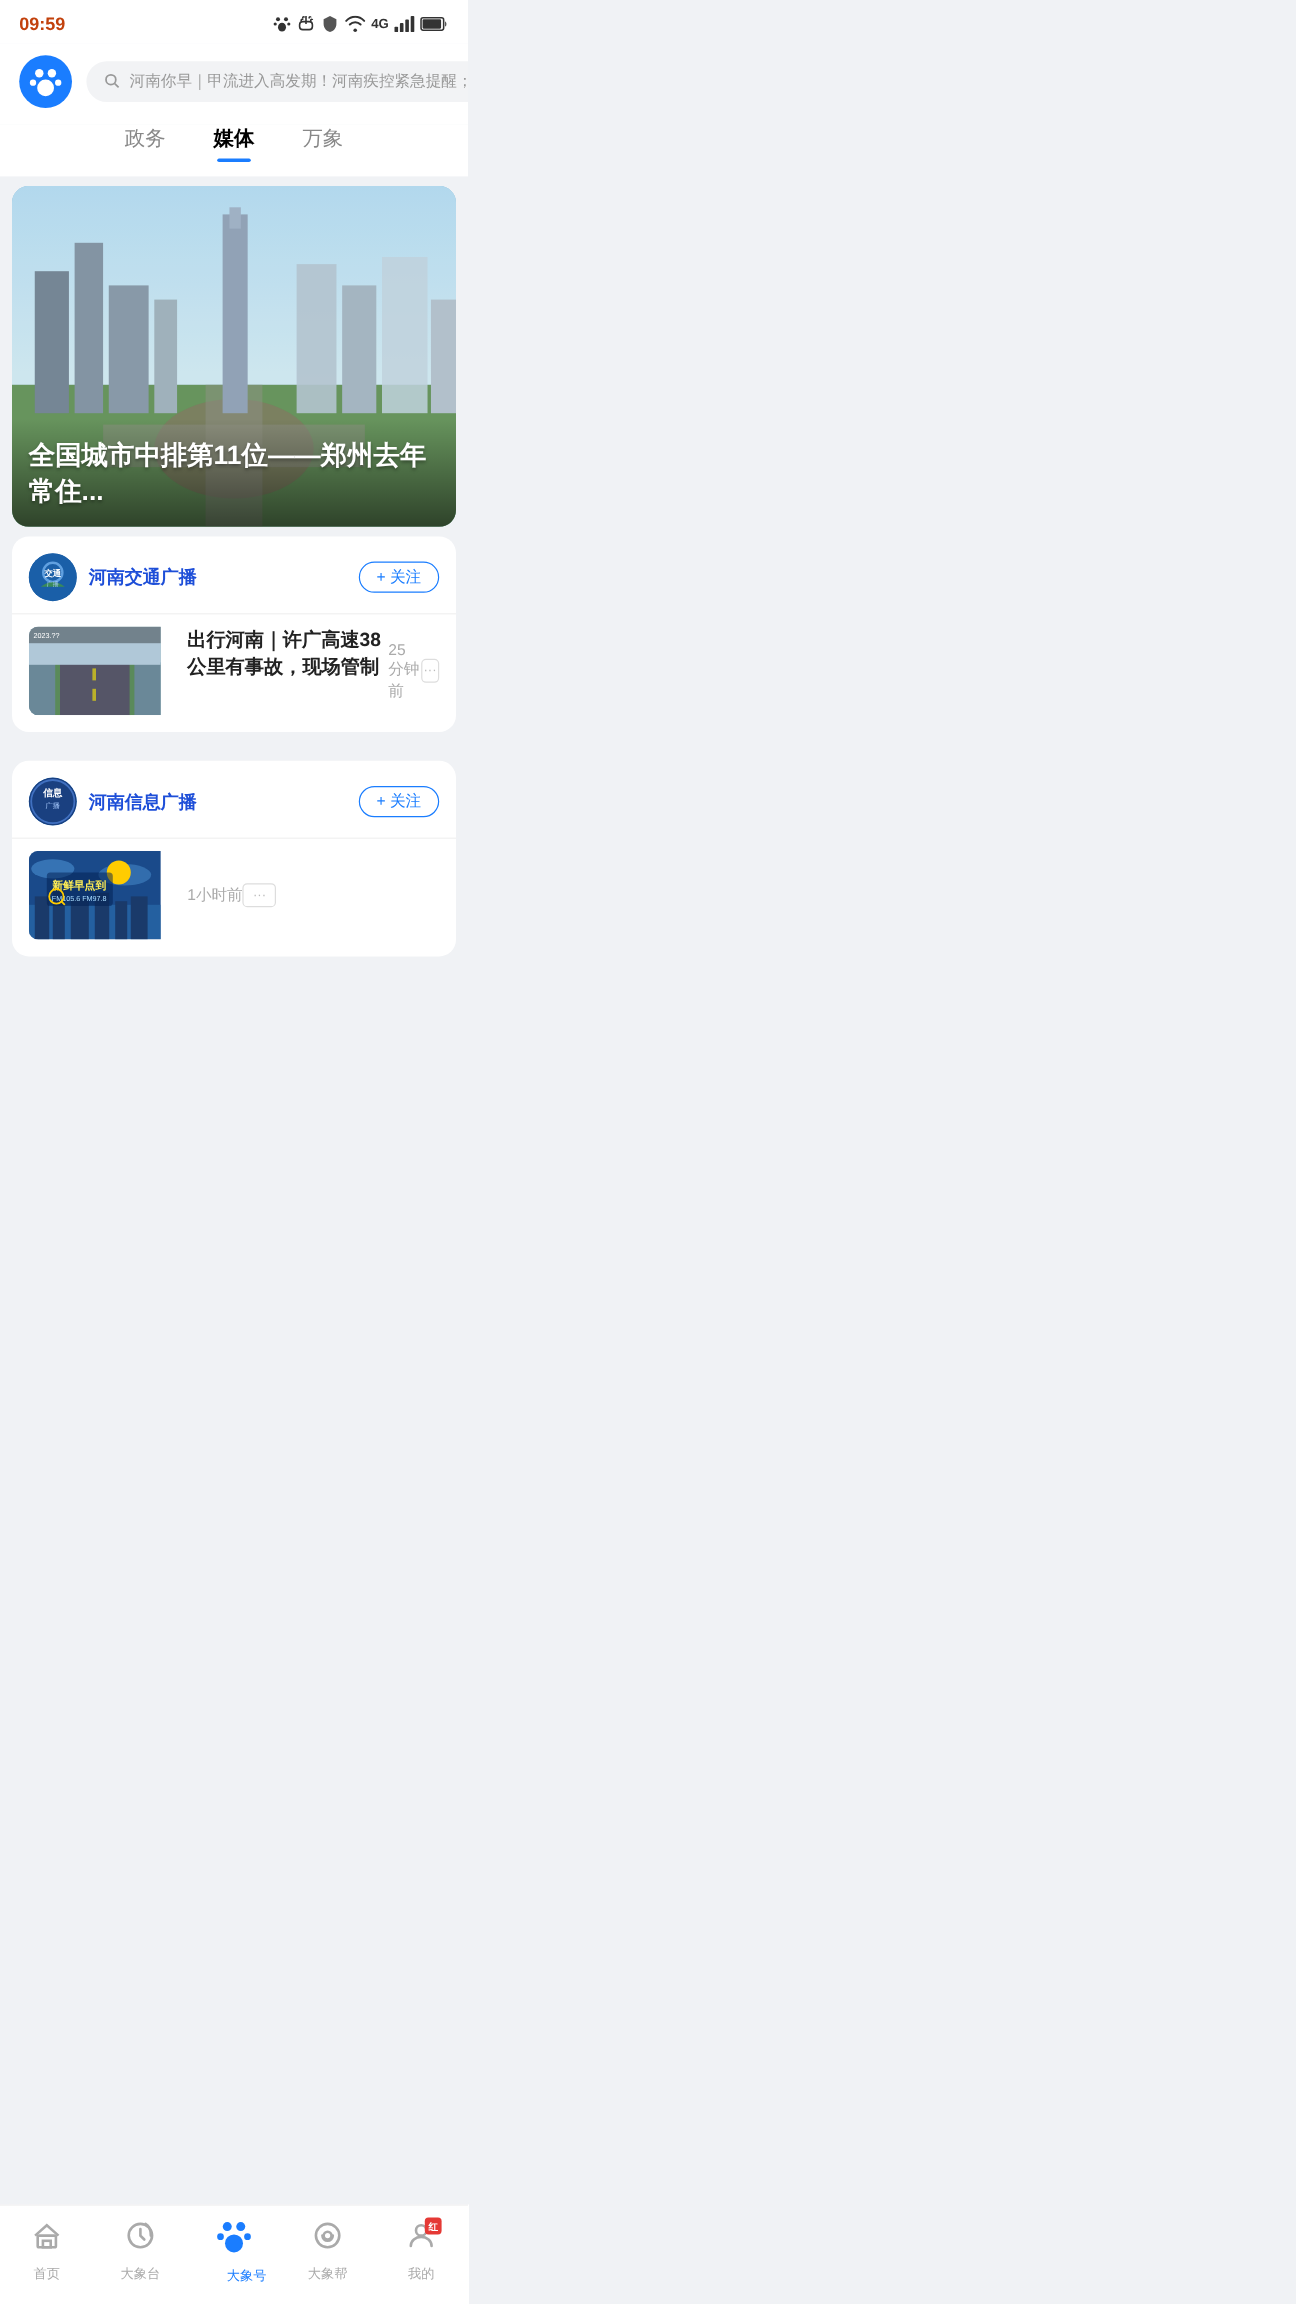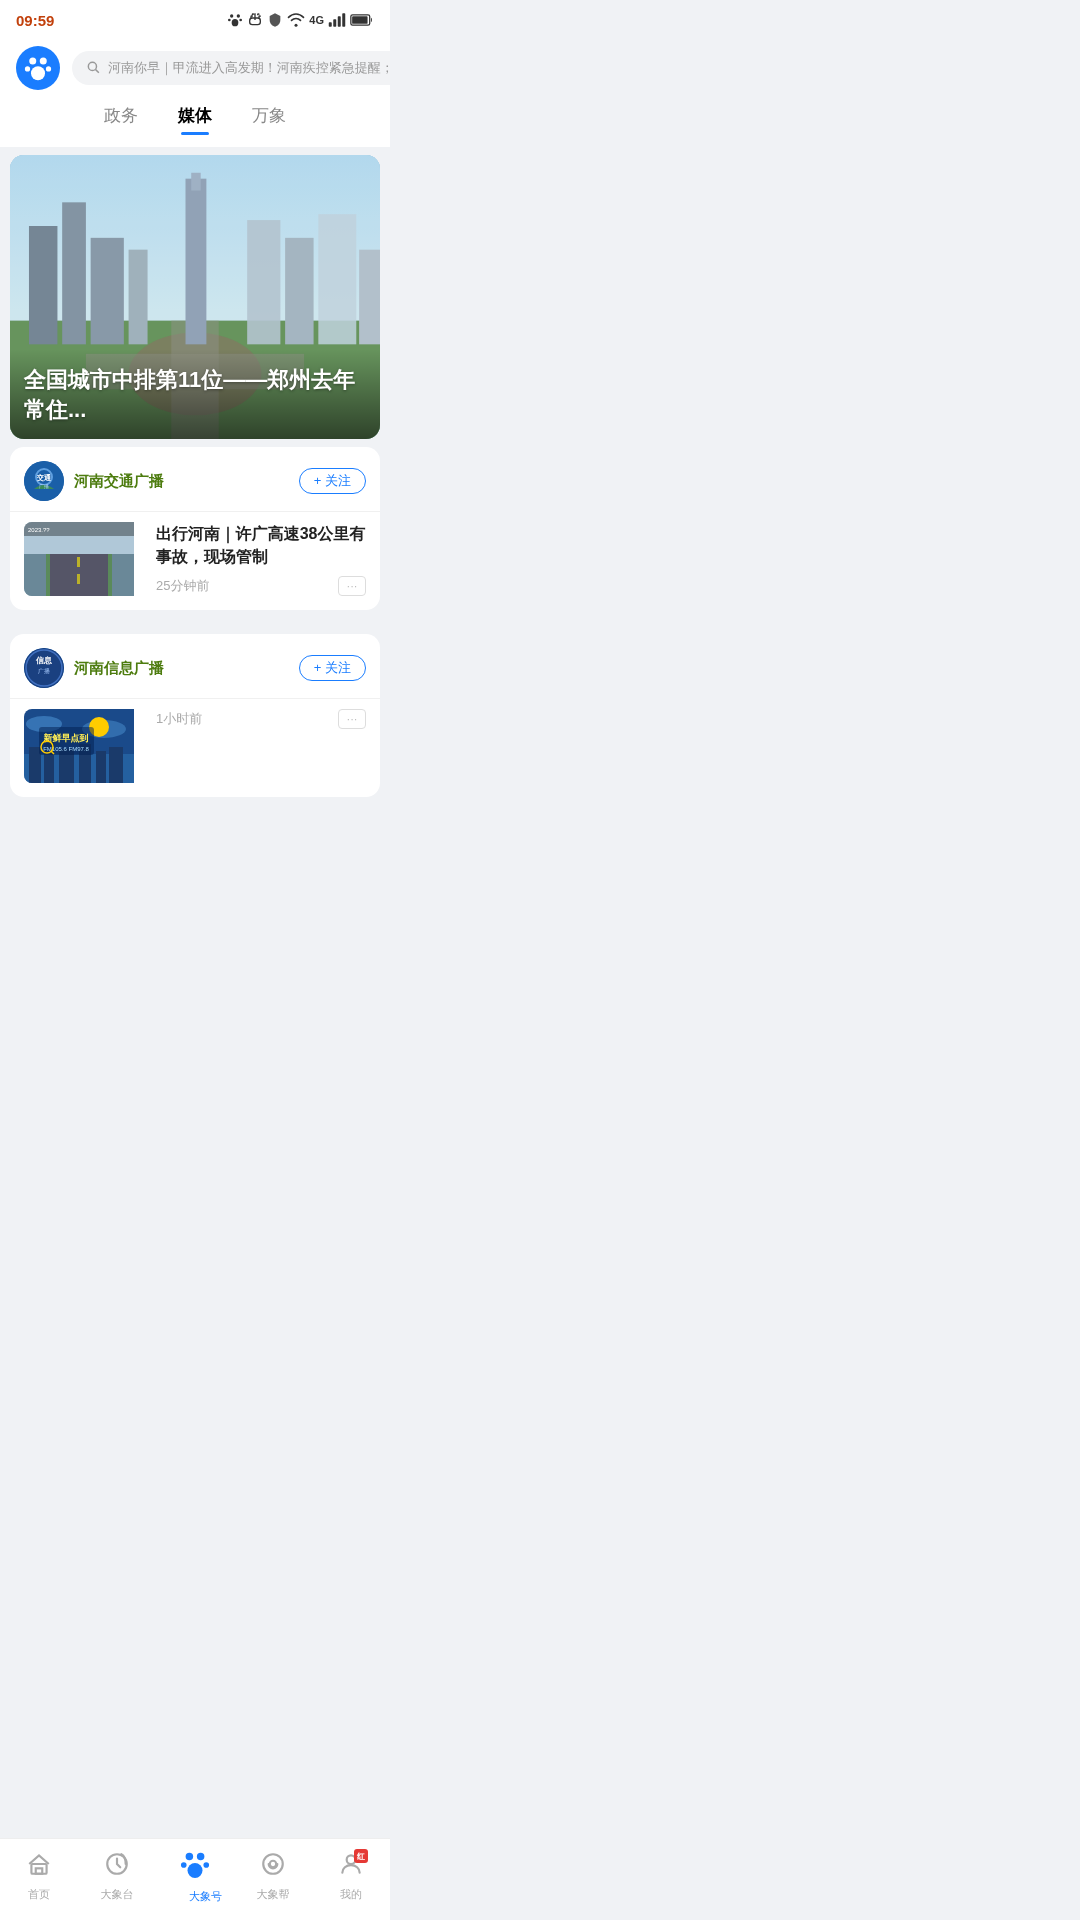--- a/index.html
+++ b/index.html
@@ -167,21 +167,21 @@
       border-radius: 50%;
       overflow: hidden;
       background: #1a5fa8;
       display: flex;
       align-items: center;
       justify-content: center;
     }
     .station-name {
       font-size: 15px;
       font-weight: 600;
-      color: #4d7c0f;
+      color: #1d4ed8;
     }
     .follow-btn {
       border: 1.5px solid #1a7dff;
       border-radius: 16px;
       padding: 3px 14px;
       font-size: 13px;
       color: #1a7dff;
       background: #fff;
       cursor: pointer;
     }
@@ -196,21 +196,21 @@
     .news-thumb {
       width: 120px;
       height: 74px;
       border-radius: 8px;
       overflow: hidden;
       flex-shrink: 0;
     }
     .news-content {
       flex: 1;
       display: flex;
-      flex-direction: column;
+      flex-direction: row;
       justify-content: space-between;
     }
     .news-title {
       font-size: 16px;
       font-weight: 600;
       color: #222;
       line-height: 1.45;
     }
     .news-meta {
       display: flex;

